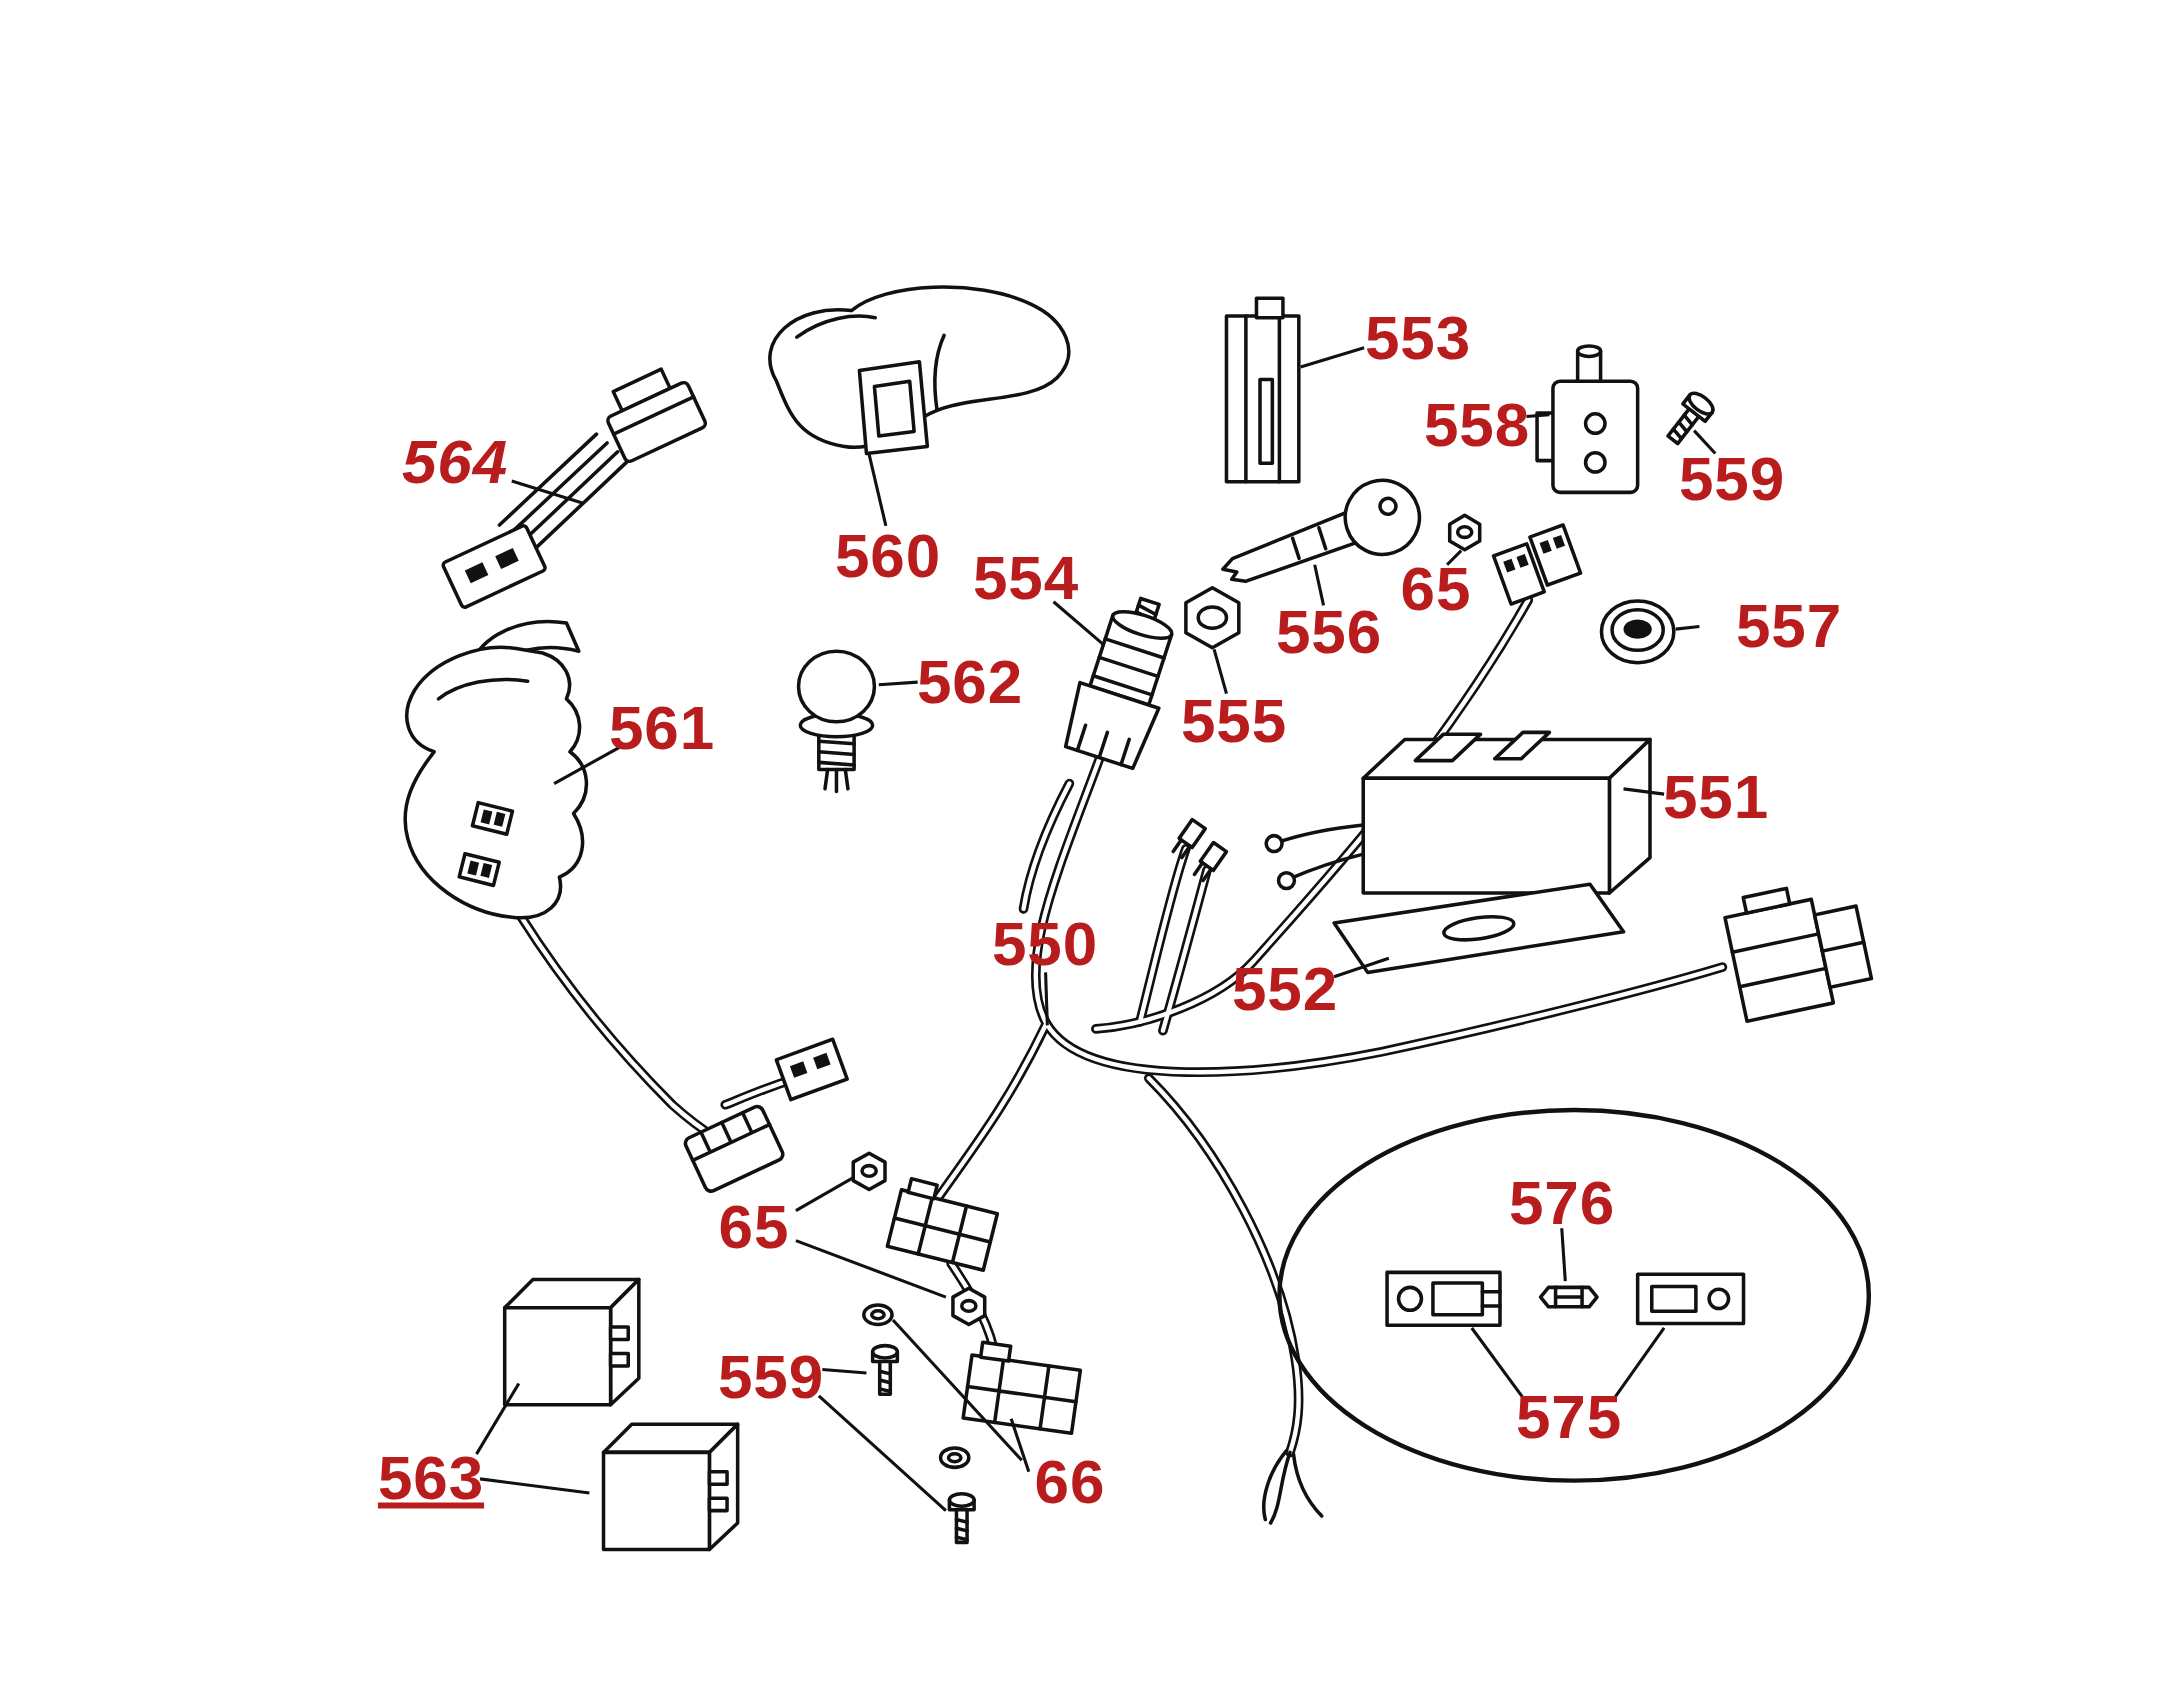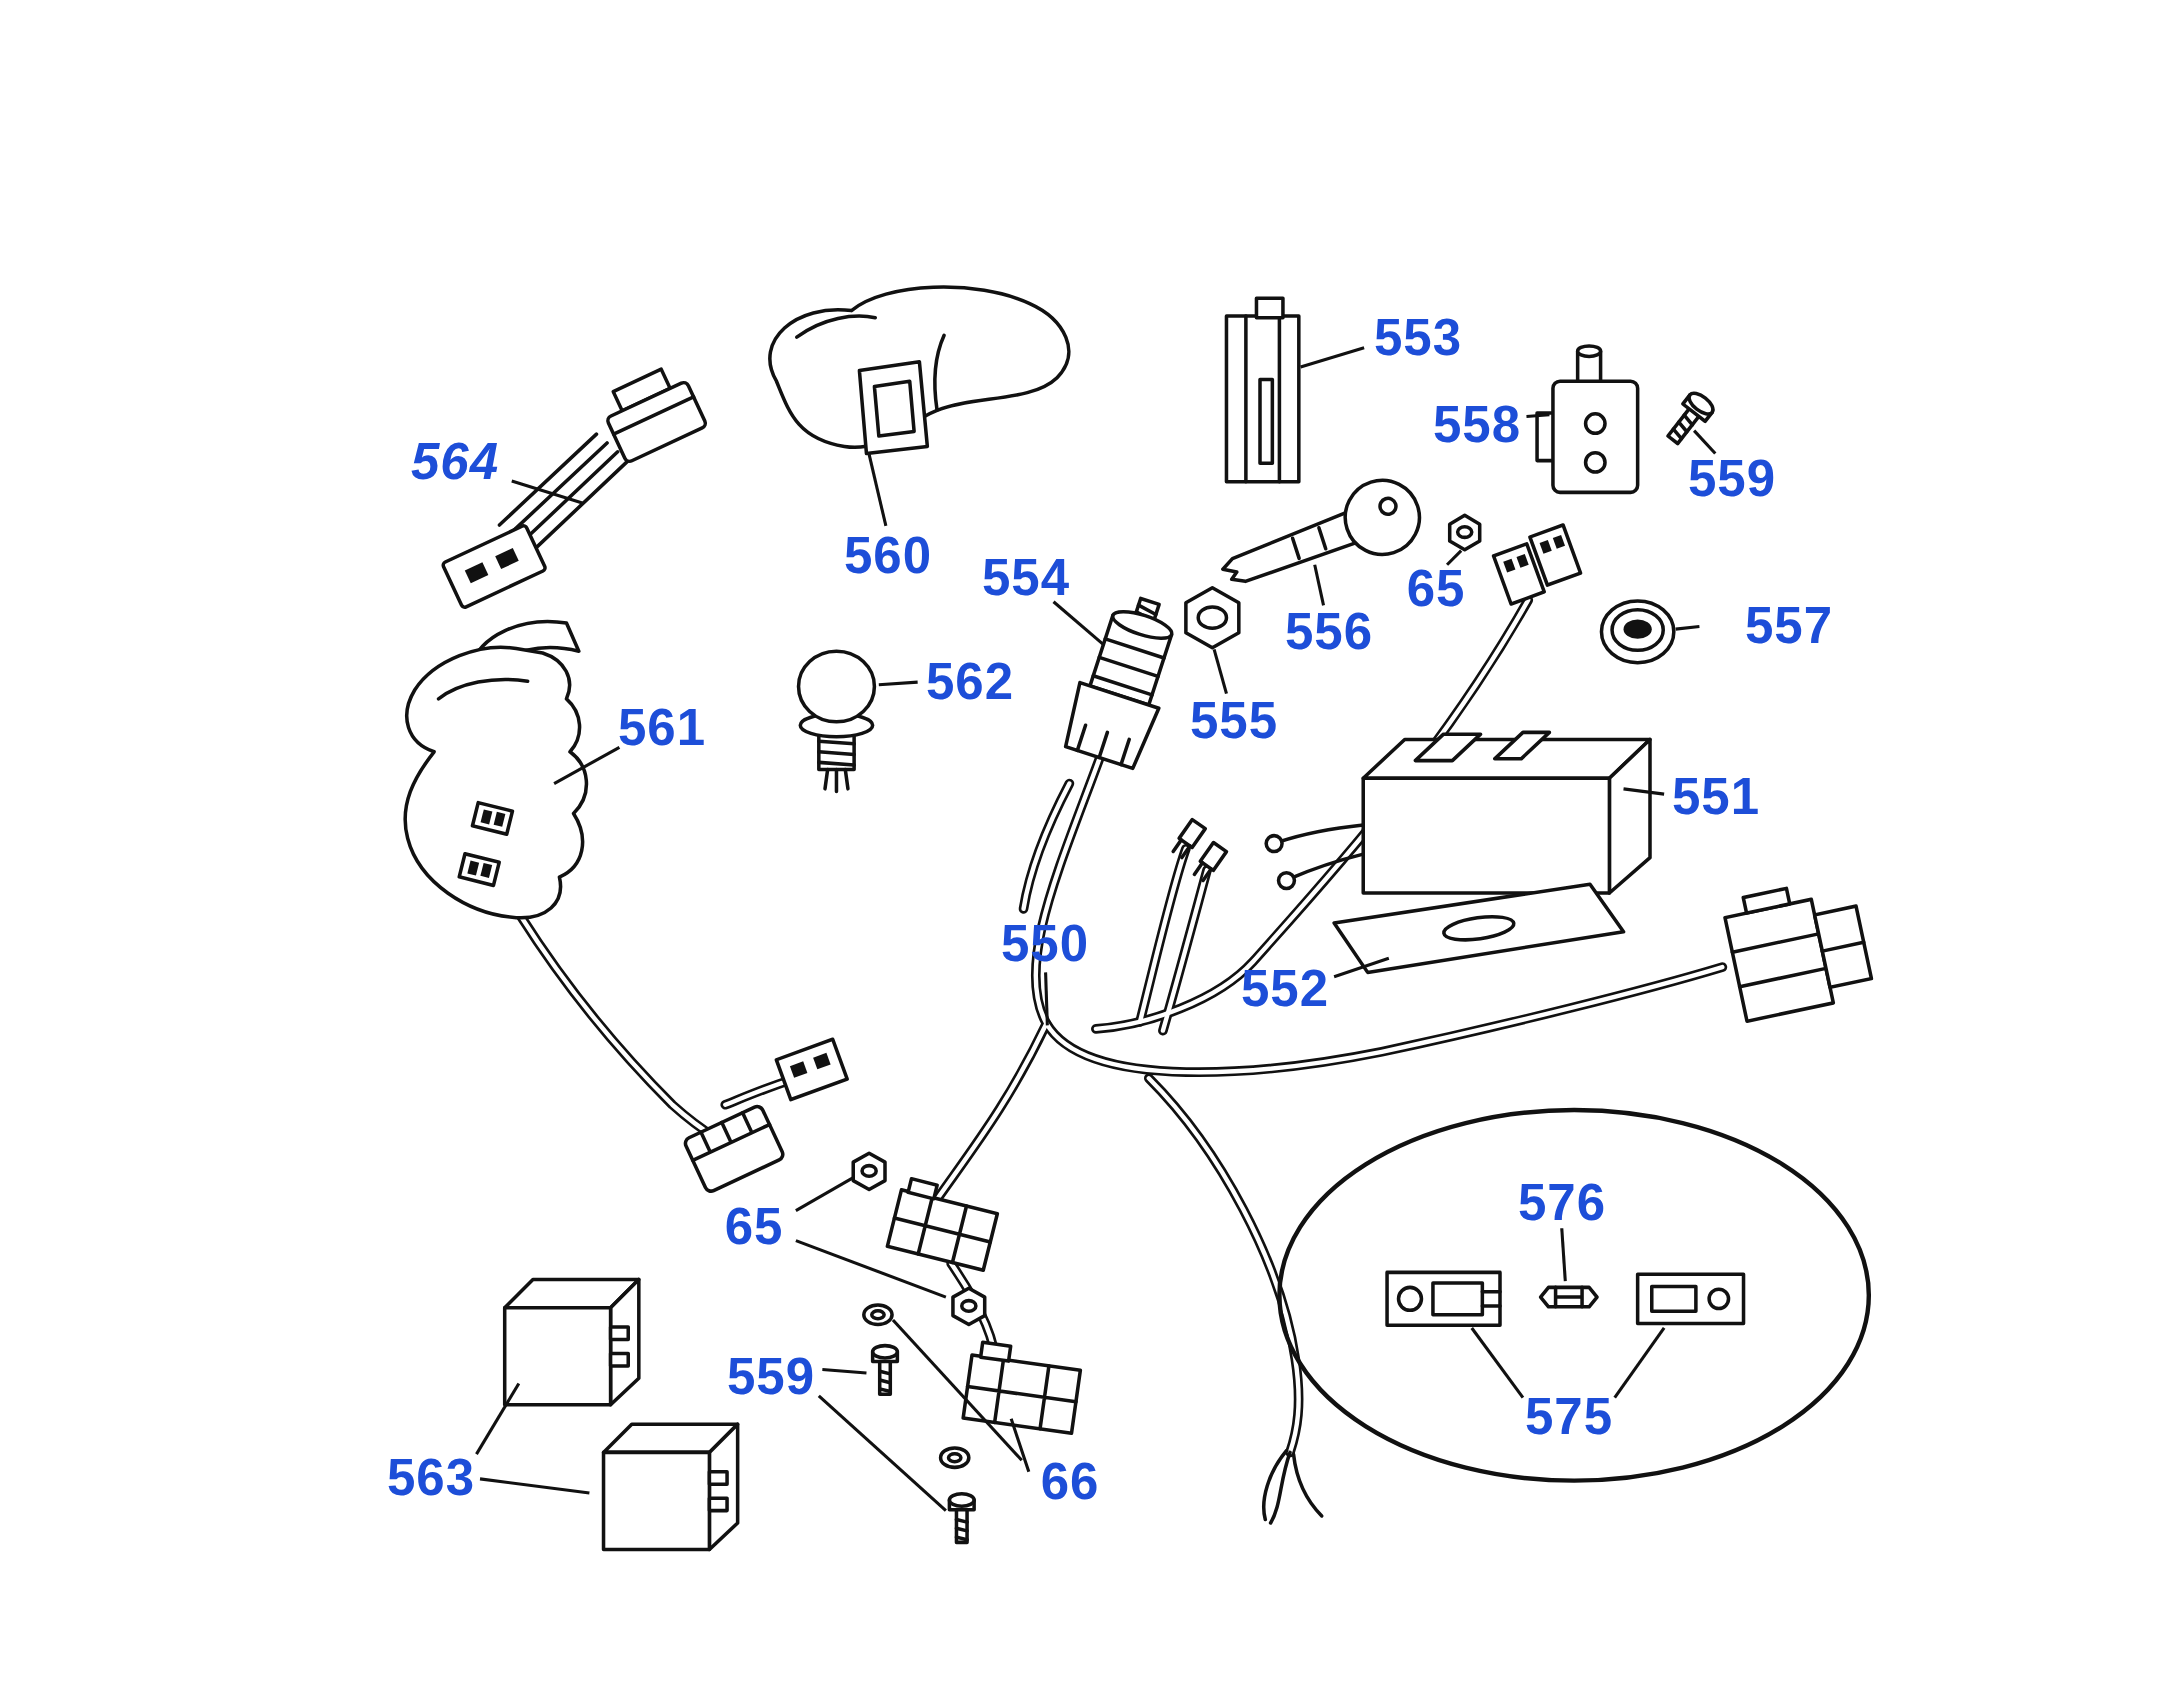--- a/index.html
+++ b/index.html
@@ -31,23 +31,23 @@
     position: absolute;
     left: 0; top: 0;
     width: 100%; height: 100%;
     pointer-events: none;
   }
   .part-label {
     position: absolute;
     transform: translate(-50%, -50%);
     font-family: "Liberation Sans", sans-serif;
     font-weight: 700;
-    font-size: 51px;
+    font-size: 62px;
     letter-spacing: 0.9px;
-    color: #1d4ed8;
+    color: #b91c1c;
     white-space: nowrap;
   }
 </style>
 </head>
 <body>
 
 <div id="canvas">
 
   <svg id="art" width="2175" height="1688" viewBox="0 0 2465 1913">
 
@@ -356,18 +356,18 @@
       <div class="part-label" style="left: 1234px; top: 720px;">555</div>
       <div class="part-label" style="left: 970px; top: 681px;">562</div>
       <div class="part-label" style="left: 662px; top: 727px;">561</div>
       <div class="part-label" style="left: 1716px; top: 796px;">551</div>
       <div class="part-label" style="left: 1045px; top: 943px;">550</div>
       <div class="part-label" style="left: 1285px; top: 988px;">552</div>
       <div class="part-label" style="left: 1562px; top: 1202px;">576</div>
       <div class="part-label" style="left: 754px; top: 1226px;">65</div>
       <div class="part-label" style="left: 771px; top: 1376px;">559</div>
       <div class="part-label" style="left: 1070px; top: 1481px;">66</div>
-      <div class="part-label" style="left: 431px; top: 1477px;">563</div>
+      <div class="part-label" style="left: 431px; top: 1477px; text-decoration: underline;">563</div>
       <div class="part-label" style="left: 1569px; top: 1416px;">575</div>
     </div>
 
 </div>
 
 
 </body></html>

